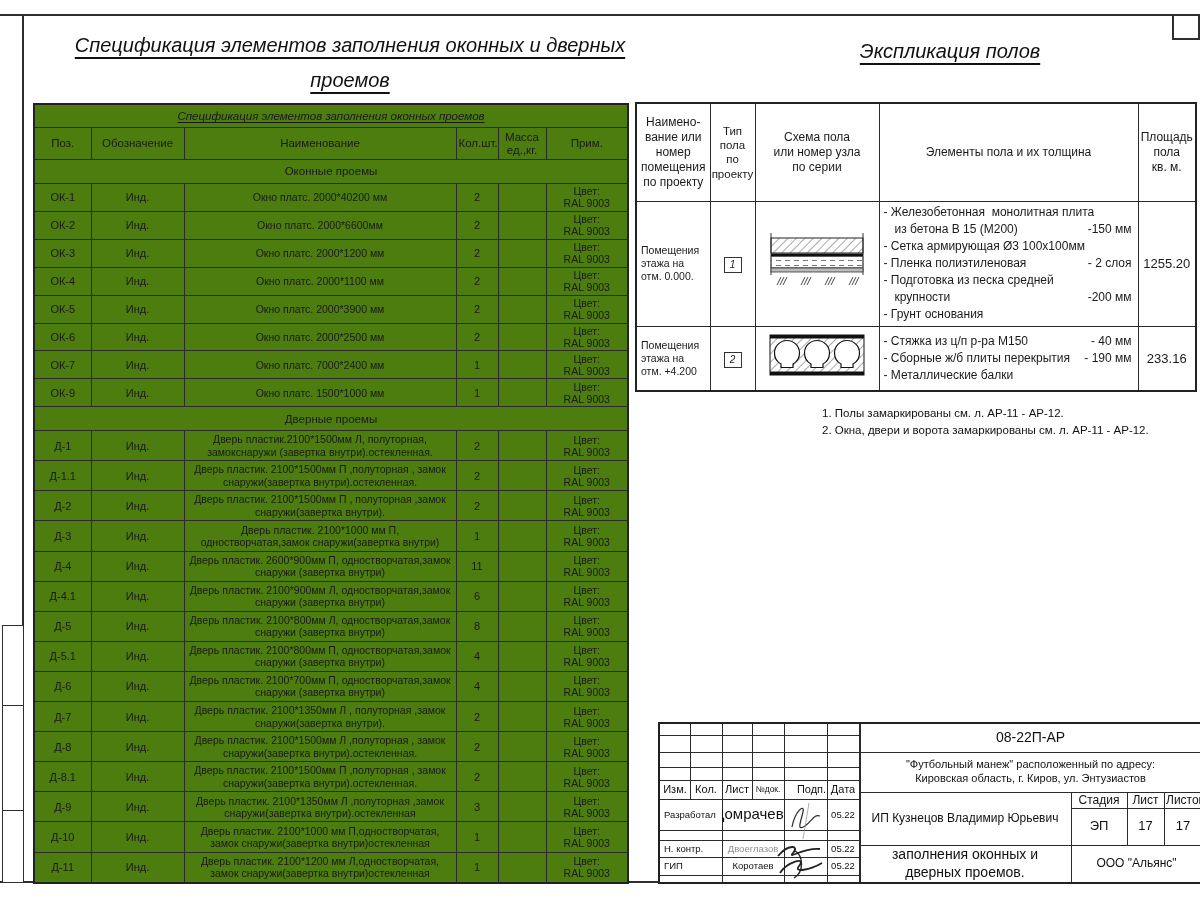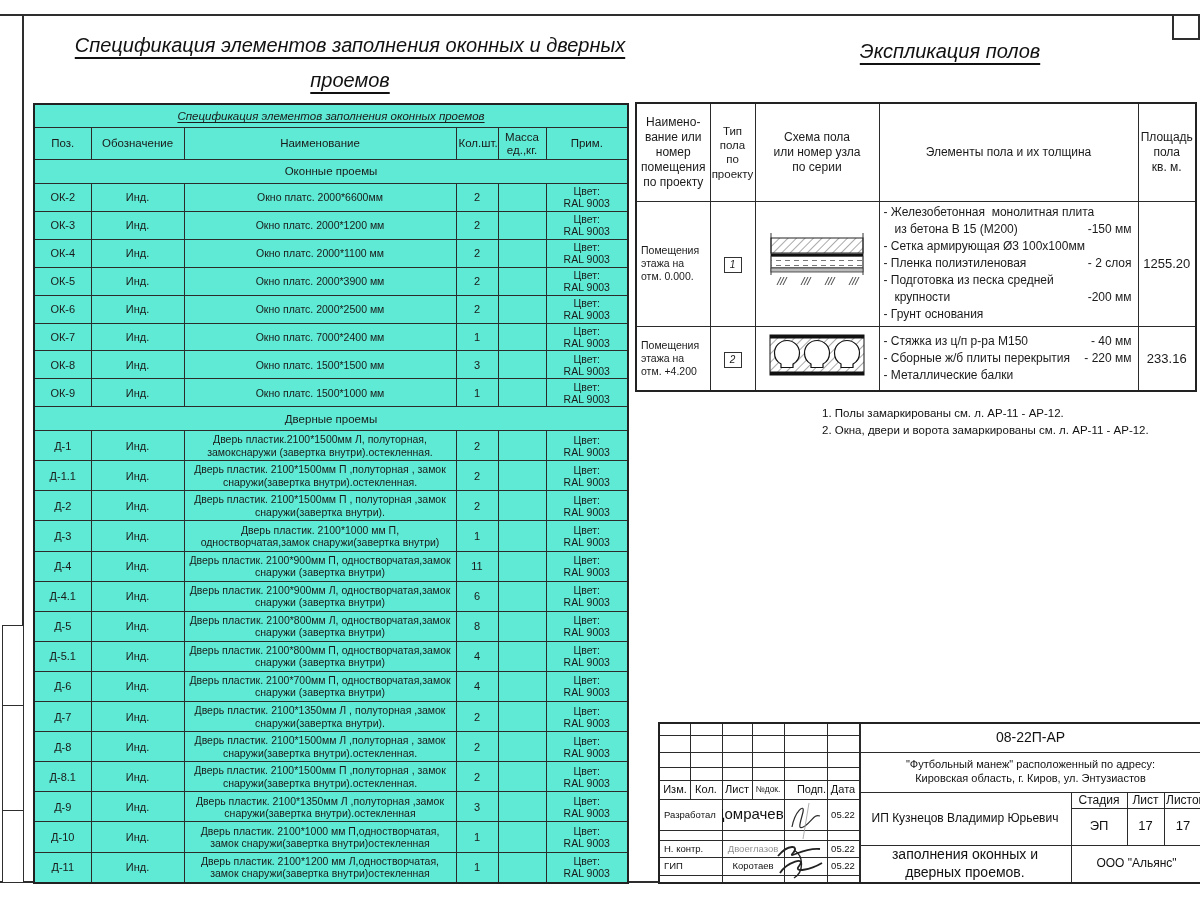--- a/index.html
+++ b/index.html
@@ -6,21 +6,21 @@
   body{width:1200px;height:900px;position:relative;overflow:hidden;
        font-family:"Liberation Sans",sans-serif;color:#1a1a1a;}
   
   .frame-line{position:absolute;background:#2e2e2e;}
   .corner-box{position:absolute;border:2px solid #2e2e2e;border-top:none;background:#fff;}
   .margin-box{position:absolute;border:1px solid #2e2e2e;background:#fff;}
   
   .big-title{position:absolute;font-style:italic;font-size:20px;text-align:center;
              text-decoration:underline;text-underline-offset:5px;line-height:1.75;color:#111;}
   
-  table.spec{position:absolute;border-collapse:collapse;table-layout:fixed;background:#5eead4;}
+  table.spec{position:absolute;border-collapse:collapse;table-layout:fixed;background:#4d7c0f;}
   table.spec td,table.spec th{border:1px solid #2b2b2b;padding:0 2px;text-align:center;
              vertical-align:middle;font-weight:normal;overflow:hidden;}
   table.spec{border:2px solid #222;}
   td.cap{font-style:italic;font-size:11.5px;height:22px;}
   td.cap span{text-decoration:underline;text-underline-offset:2px;}
   tr.hdr th{font-size:11.5px;height:31px;line-height:1.1;}
   tr.hdr th.pre{white-space:pre-line;}
   tr.section-row td{font-size:11.5px;height:21px;}
   tr.data-row td{font-size:11px;}
   tr.data-row td.name{font-size:10.5px;line-height:1.18;padding:0 4px;}
@@ -90,20 +90,29 @@
         <th class="pre">Масса
 ед.,кг.</th>
         <th>Прим.</th>
       </tr>
     </thead>
     <tbody id="spec-rows">
         <tr class="section-row">
           <td colspan="6">Оконные проемы</td>
         </tr>
         <tr class="data-row win">
+          <td class="pos">ОК-1</td>
+          <td class="desig">Инд.</td>
+          <td class="name">Окно платс. 2000*40200 мм</td>
+          <td class="qty">2</td>
+          <td class="mass"></td>
+          <td class="note">Цвет:
+RAL 9003</td>
+        </tr>
+        <tr class="data-row win">
           <td class="pos">ОК-2</td>
           <td class="desig">Инд.</td>
           <td class="name">Окно платс. 2000*6600мм</td>
           <td class="qty">2</td>
           <td class="mass"></td>
           <td class="note">Цвет:
 RAL 9003</td>
         </tr>
         <tr class="data-row win">
           <td class="pos">ОК-3</td>
@@ -144,29 +153,20 @@
         <tr class="data-row win">
           <td class="pos">ОК-7</td>
           <td class="desig">Инд.</td>
           <td class="name">Окно платс. 7000*2400 мм</td>
           <td class="qty">1</td>
           <td class="mass"></td>
           <td class="note">Цвет:
 RAL 9003</td>
         </tr>
         <tr class="data-row win">
-          <td class="pos">ОК-8</td>
-          <td class="desig">Инд.</td>
-          <td class="name">Окно платс. 1500*1500 мм</td>
-          <td class="qty">3</td>
-          <td class="mass"></td>
-          <td class="note">Цвет:
-RAL 9003</td>
-        </tr>
-        <tr class="data-row win">
           <td class="pos">ОК-9</td>
           <td class="desig">Инд.</td>
           <td class="name">Окно платс. 1500*1000 мм</td>
           <td class="qty">1</td>
           <td class="mass"></td>
           <td class="note">Цвет:
 RAL 9003</td>
         </tr>
         <tr class="section-row">
           <td colspan="6">Дверные проемы</td>
@@ -203,21 +203,21 @@
           <td class="desig">Инд.</td>
           <td class="name">Дверь пластик. 2100*1000 мм П, одностворчатая,замок снаружи(завертка внутри)</td>
           <td class="qty">1</td>
           <td class="mass"></td>
           <td class="note">Цвет:
 RAL 9003</td>
         </tr>
         <tr class="data-row door">
           <td class="pos">Д-4</td>
           <td class="desig">Инд.</td>
-          <td class="name">Дверь пластик. 2100*900мм П, одностворчатая,замок снаружи (завертка внутри)</td>
+          <td class="name">Дверь пластик. 2600*900мм П, одностворчатая,замок снаружи (завертка внутри)</td>
           <td class="qty">11</td>
           <td class="mass"></td>
           <td class="note">Цвет:
 RAL 9003</td>
         </tr>
         <tr class="data-row door">
           <td class="pos">Д-4.1</td>
           <td class="desig">Инд.</td>
           <td class="name">Дверь пластик. 2100*900мм Л, одностворчатая,замок снаружи (завертка внутри)</td>
           <td class="qty">6</td>
@@ -422,21 +422,21 @@
           <use href="#void2" x="80" y="22" fill="#fff" stroke="#111" stroke-width="1.2"></use>
         </svg>
       </td>
       <td class="elements">
         <div class="el-line">
               <span class="l">- Стяжка из ц/п р-ра М150</span>
               <span class="r">- 40 мм</span>
             </div>
         <div class="el-line">
               <span class="l">- Сборные ж/б плиты перекрытия</span>
-              <span class="r">- 220 мм</span>
+              <span class="r">- 190 мм</span>
             </div>
         <div class="el-line">
               <span class="l">- Металлические балки</span>
               <span class="r"></span>
             </div>
       </td>
       <td class="area">233.16</td>
     </tr>
   </tbody>
     </table>

